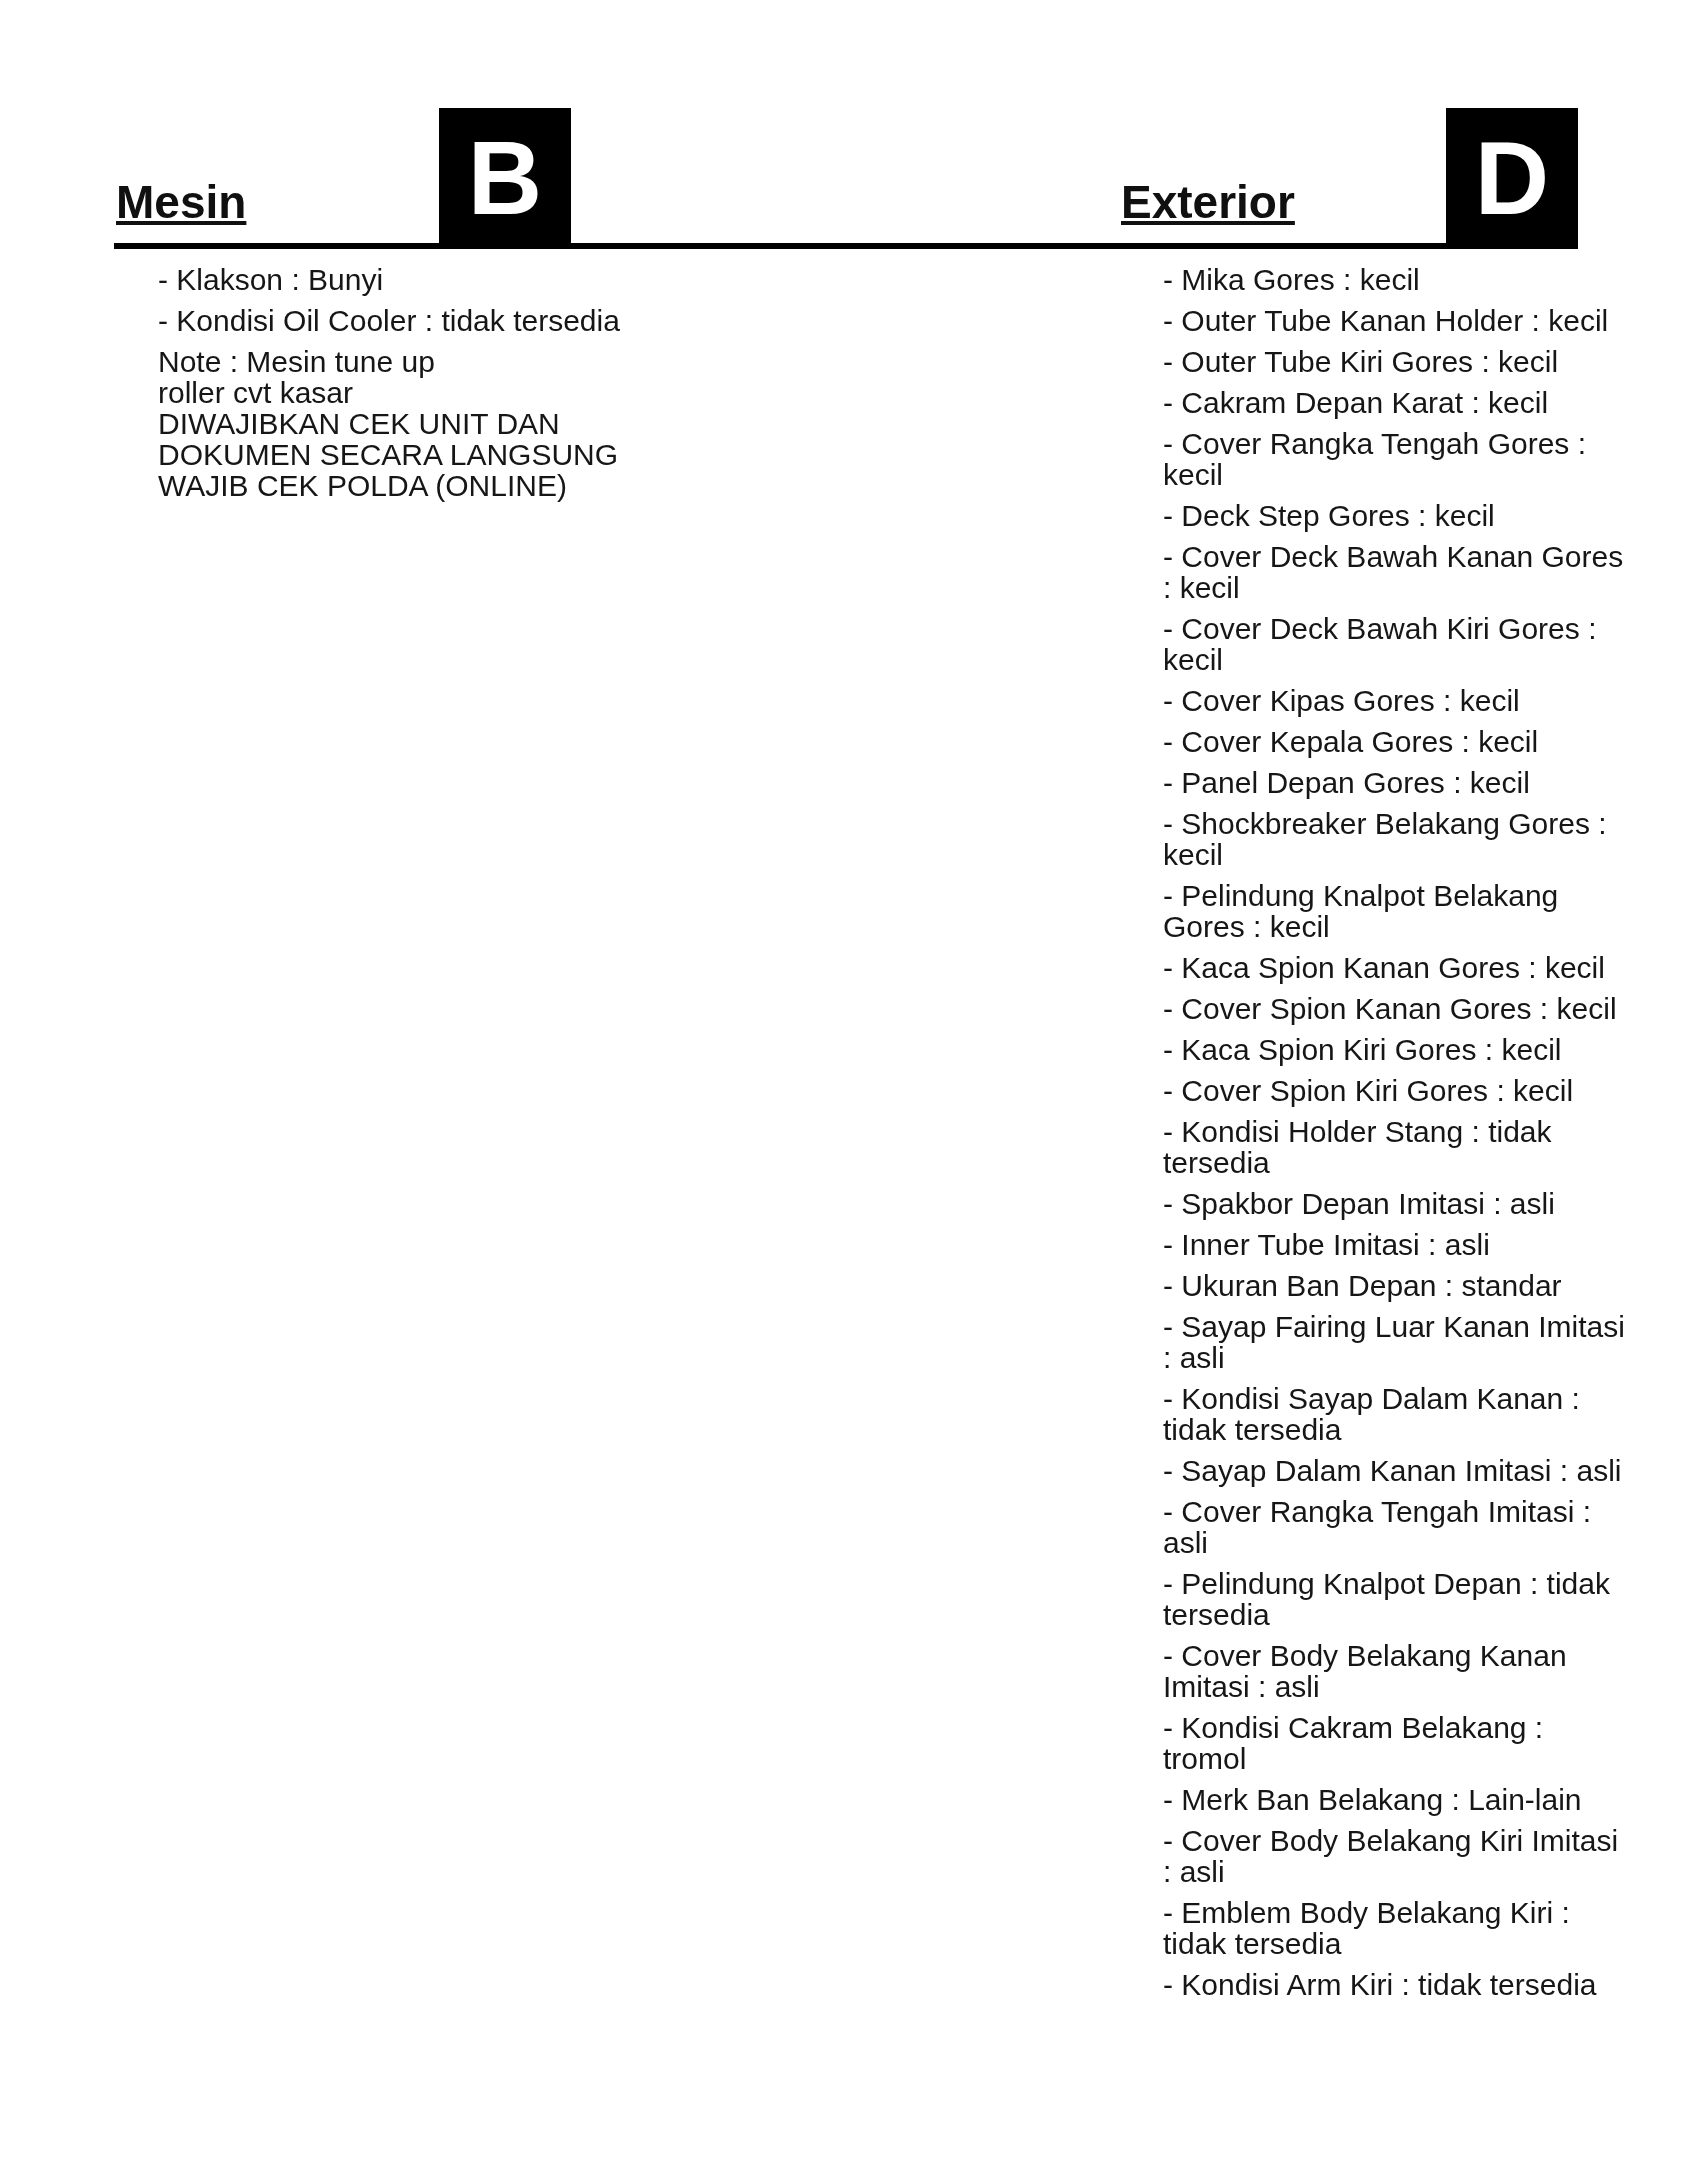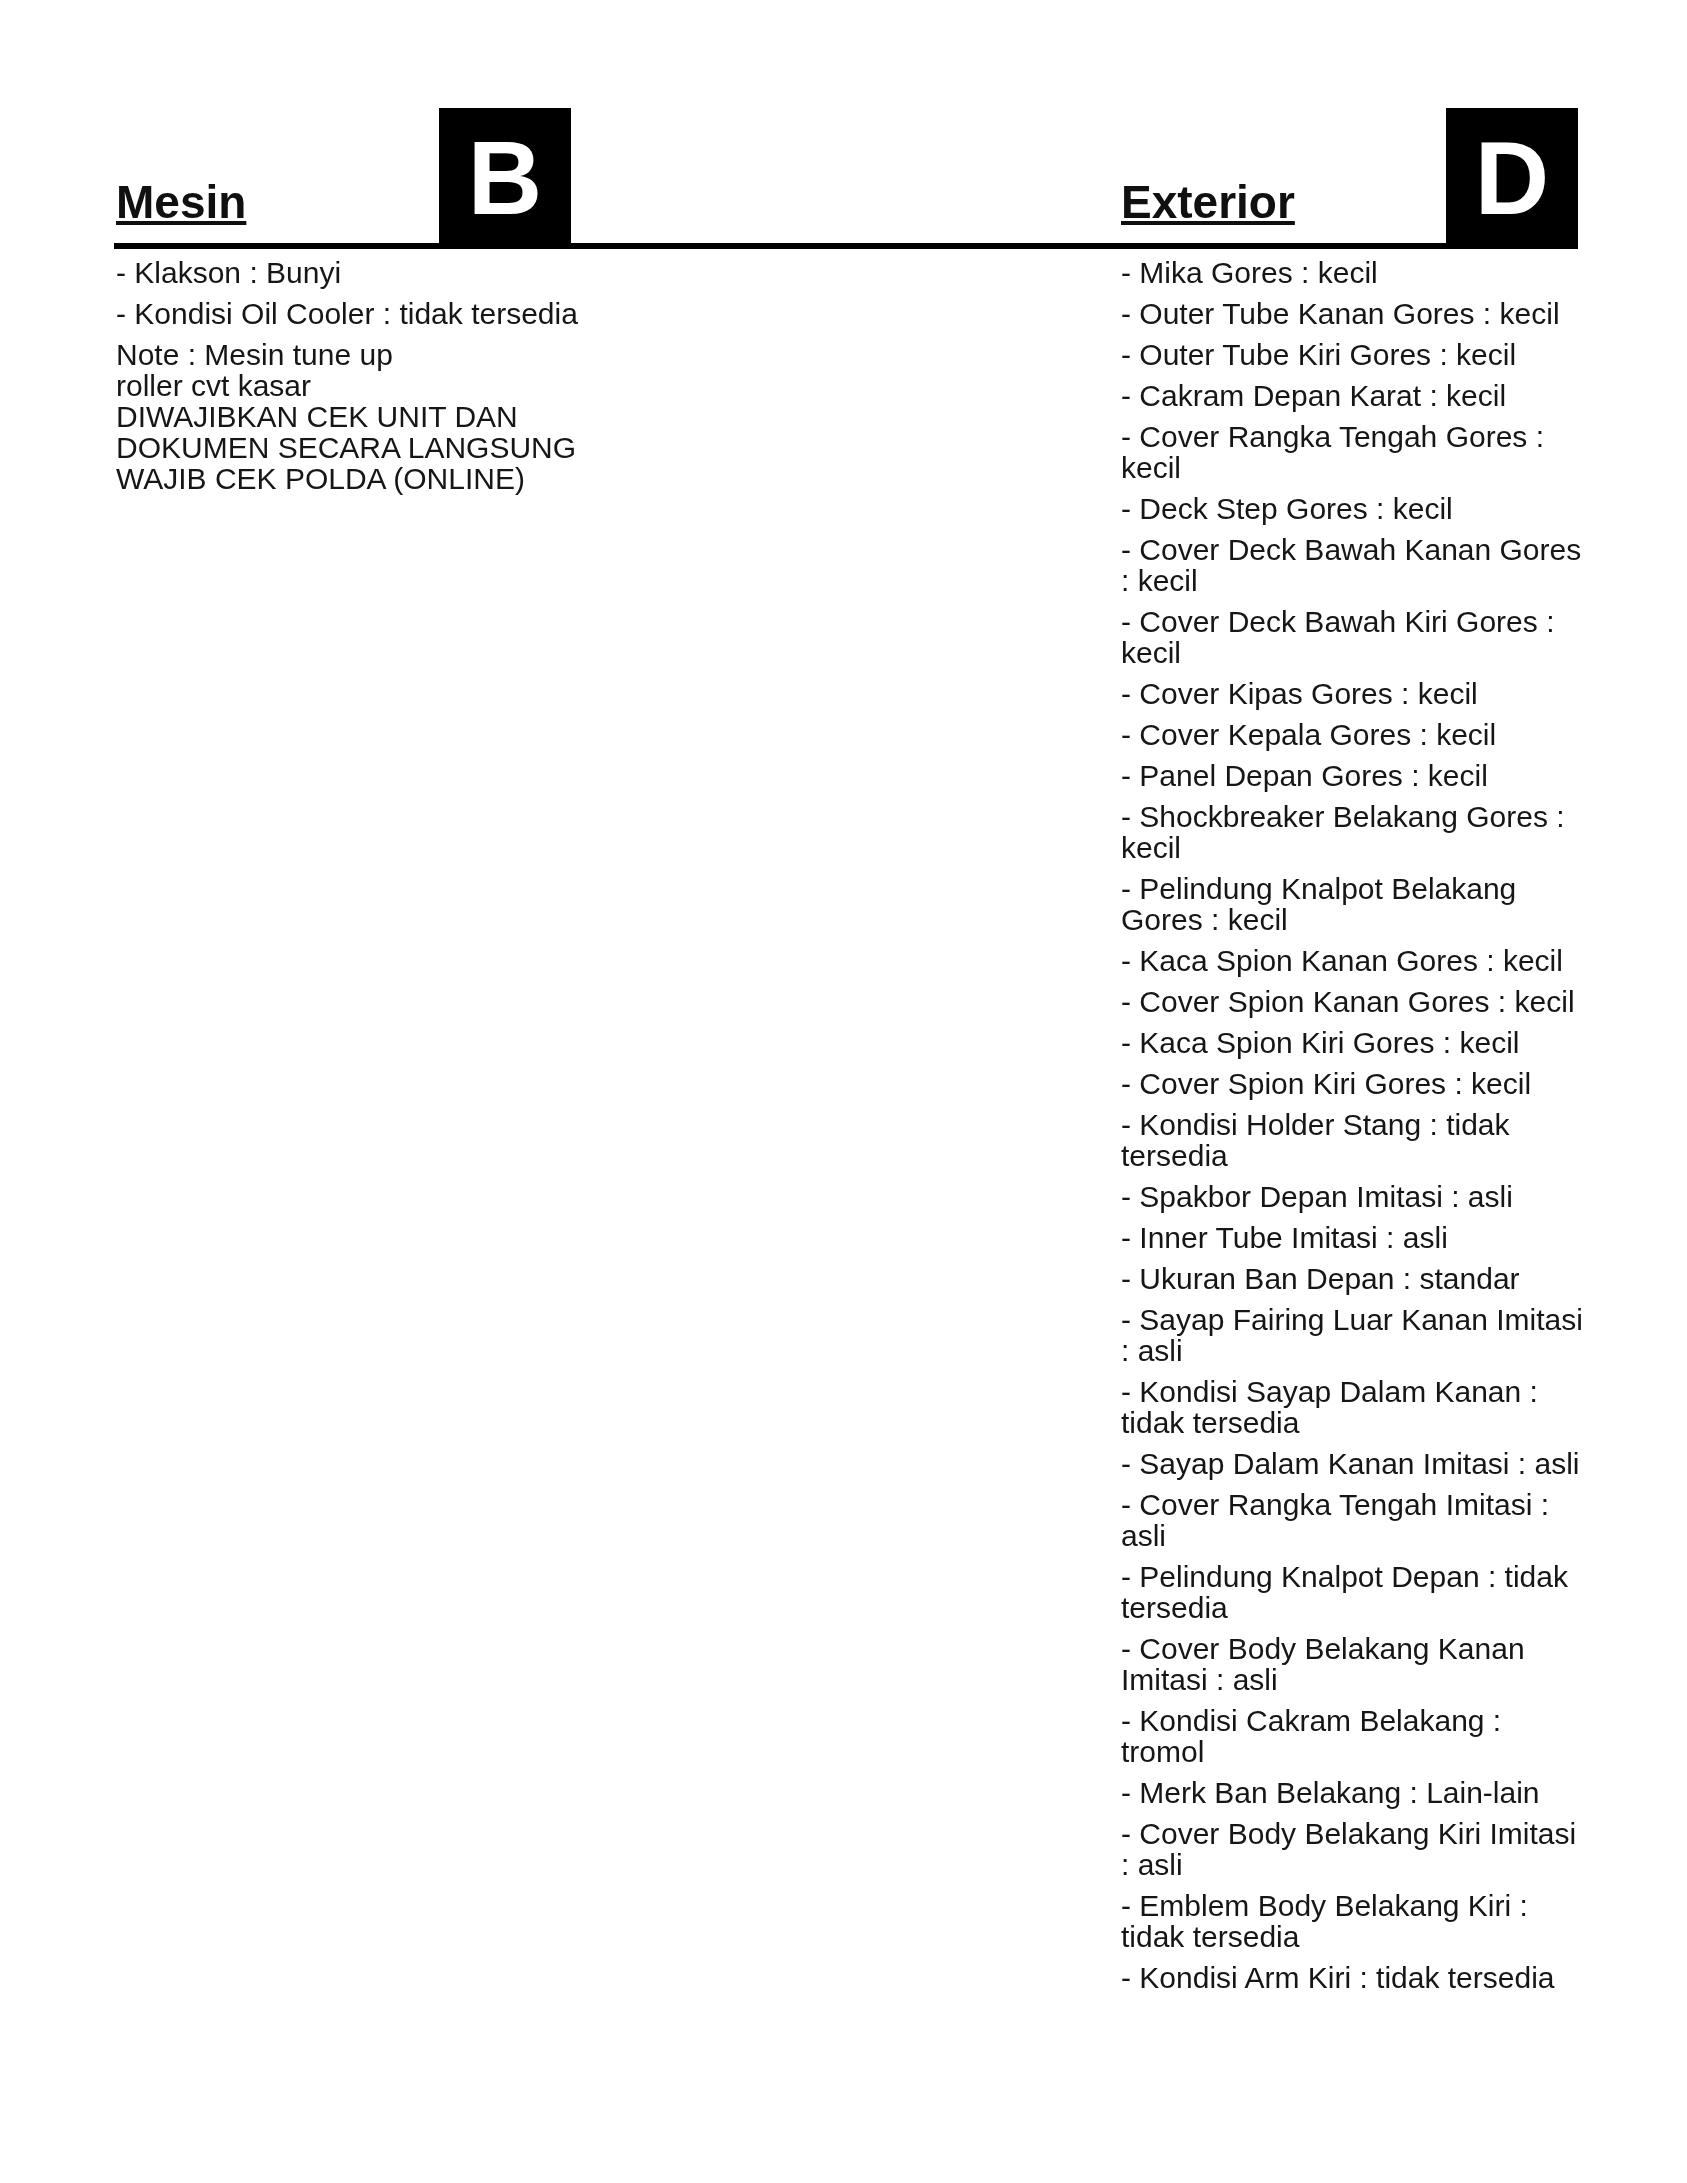--- a/index.html
+++ b/index.html
@@ -45,24 +45,25 @@
   #grade-box-mesin { left: 439px; }
   #grade-box-exterior { left: 1446px; }
   .grade-letter {
     color: #ffffff;
     font-size: 103px;
     line-height: 1;
     font-weight: 700;
   }
   .col {
     position: absolute;
-    top: 257px;
+    top: 264px;
     font-size: 30px;
     line-height: 31px;
     color: #161616;
+    margin-left: 42px;
   }
   #col-mesin { left: 116px; width: 549px; }
   #col-exterior { left: 1121px; width: 467px; }
   .item { margin-bottom: 10px; }
   .note-block {
     white-space: pre-line;
     margin-top: 0;
   }
 </style>
 </head>
@@ -90,21 +91,21 @@
   <div class="note-block">Note : Mesin tune up
 roller cvt kasar
 DIWAJIBKAN CEK UNIT DAN
 DOKUMEN SECARA LANGSUNG
 WAJIB CEK POLDA (ONLINE)</div>
 </div>
 
 <div class="col" id="col-exterior">
   <div>
       <div class="item">- Mika Gores : kecil</div>
-      <div class="item">- Outer Tube Kanan Gores : kecil</div>
+      <div class="item">- Outer Tube Kanan Holder : kecil</div>
       <div class="item">- Outer Tube Kiri Gores : kecil</div>
       <div class="item">- Cakram Depan Karat : kecil</div>
       <div class="item">- Cover Rangka Tengah Gores : kecil</div>
       <div class="item">- Deck Step Gores : kecil</div>
       <div class="item">- Cover Deck Bawah Kanan Gores : kecil</div>
       <div class="item">- Cover Deck Bawah Kiri Gores : kecil</div>
       <div class="item">- Cover Kipas Gores : kecil</div>
       <div class="item">- Cover Kepala Gores : kecil</div>
       <div class="item">- Panel Depan Gores : kecil</div>
       <div class="item">- Shockbreaker Belakang Gores : kecil</div>

